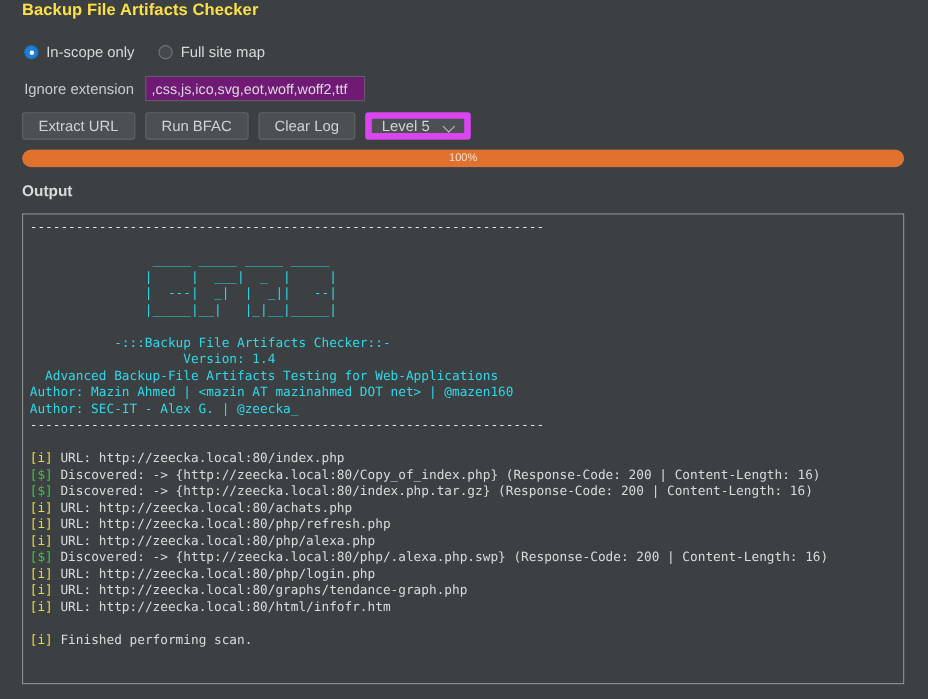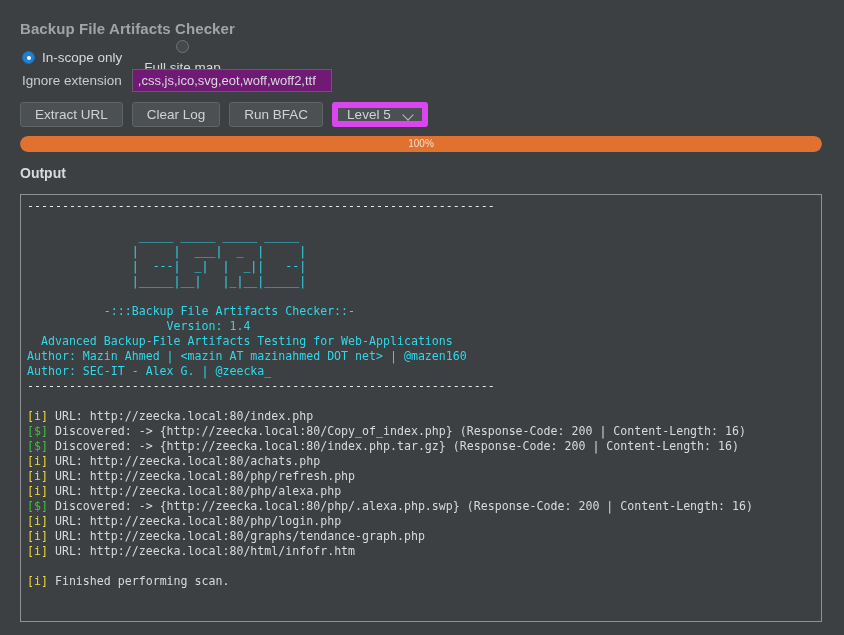--- a/index.html
+++ b/index.html
@@ -19,43 +19,43 @@
     width: 844px;
     height: 635px;
     box-sizing: border-box;
     padding: 0;
   }
 
   
   .title {
     position: absolute;
     left: 20px;
-    top: 20px;
+    top: 1px;
     font-size: 15px;
     font-weight: bold;
-    color: #a3a3a3;
+    color: #fde047;
     letter-spacing: 0.1px;
   }
 
   
   .radio-row {
     position: absolute;
     left: 22px;
     top: 40px;
     display: flex;
     align-items: center;
     gap: 0px;
   }
   .radio-item {
     display: flex;
     align-items: center;
     gap: 7px;
     cursor: default;
   }
-  .radio-item + .radio-item { margin-left: 22px; flex-direction: column; }
+  .radio-item + .radio-item { margin-left: 22px; }
   .radio-dot {
     width: 13px;
     height: 13px;
     border-radius: 50%;
     box-sizing: border-box;
     display: inline-block;
     position: relative;
     flex: none;
   }
   .radio-dot.on {
@@ -242,22 +242,22 @@
     </label>
   </div>
 
   <div class="ext-row">
     <span class="ext-label">Ignore extension</span>
     <input class="ext-input" type="text" value=",css,js,ico,svg,eot,woff,woff2,ttf" style="">
   </div>
 
   <div class="btn-row">
     <button class="btn">Extract URL</button>
+    <button class="btn">Run BFAC</button>
     <button class="btn">Clear Log</button>
-    <button class="btn">Run BFAC</button>
     <div class="select">
       <span>Level 5</span>
       <span class="chev"></span>
     </div>
   </div>
 
   <div class="progress-wrap">
     <div class="progress-fill">
       <span class="progress-text">100%</span>
     </div>

